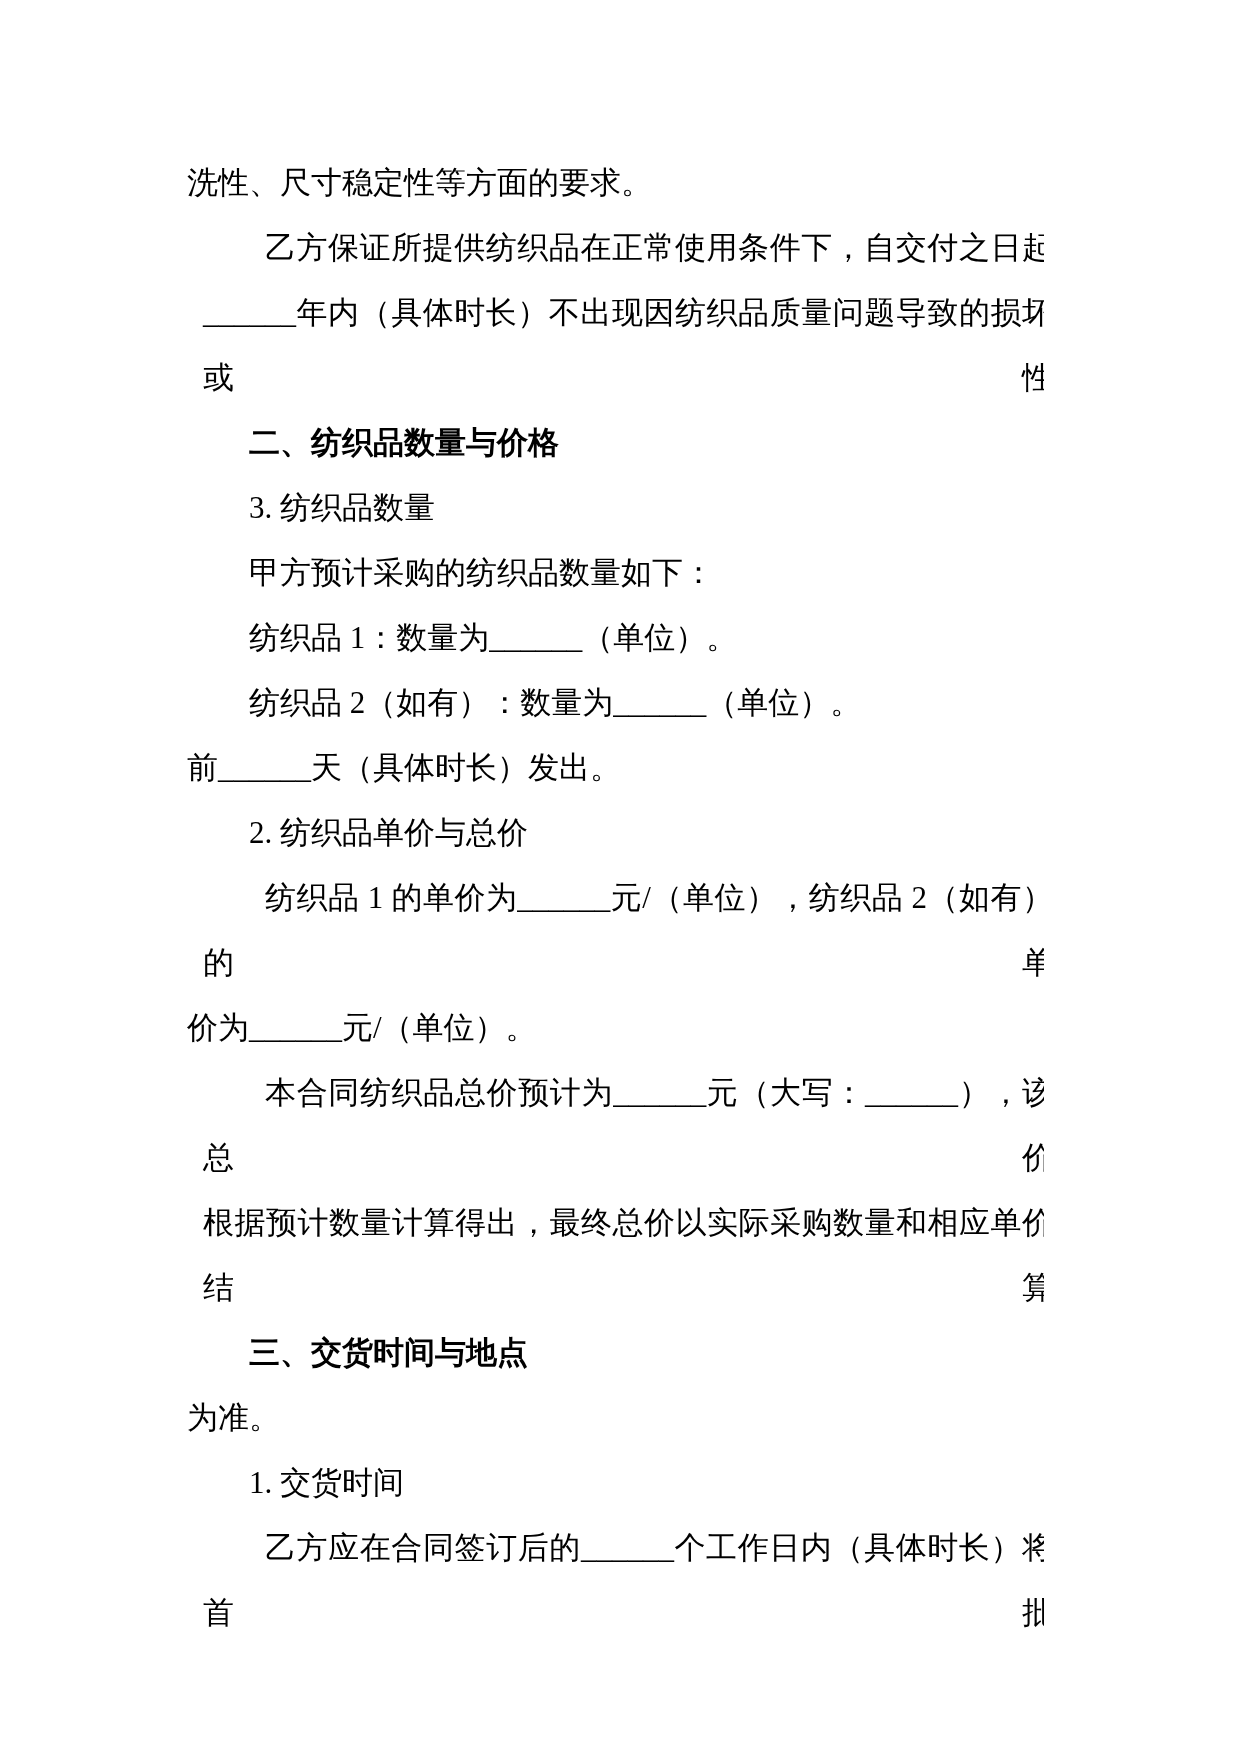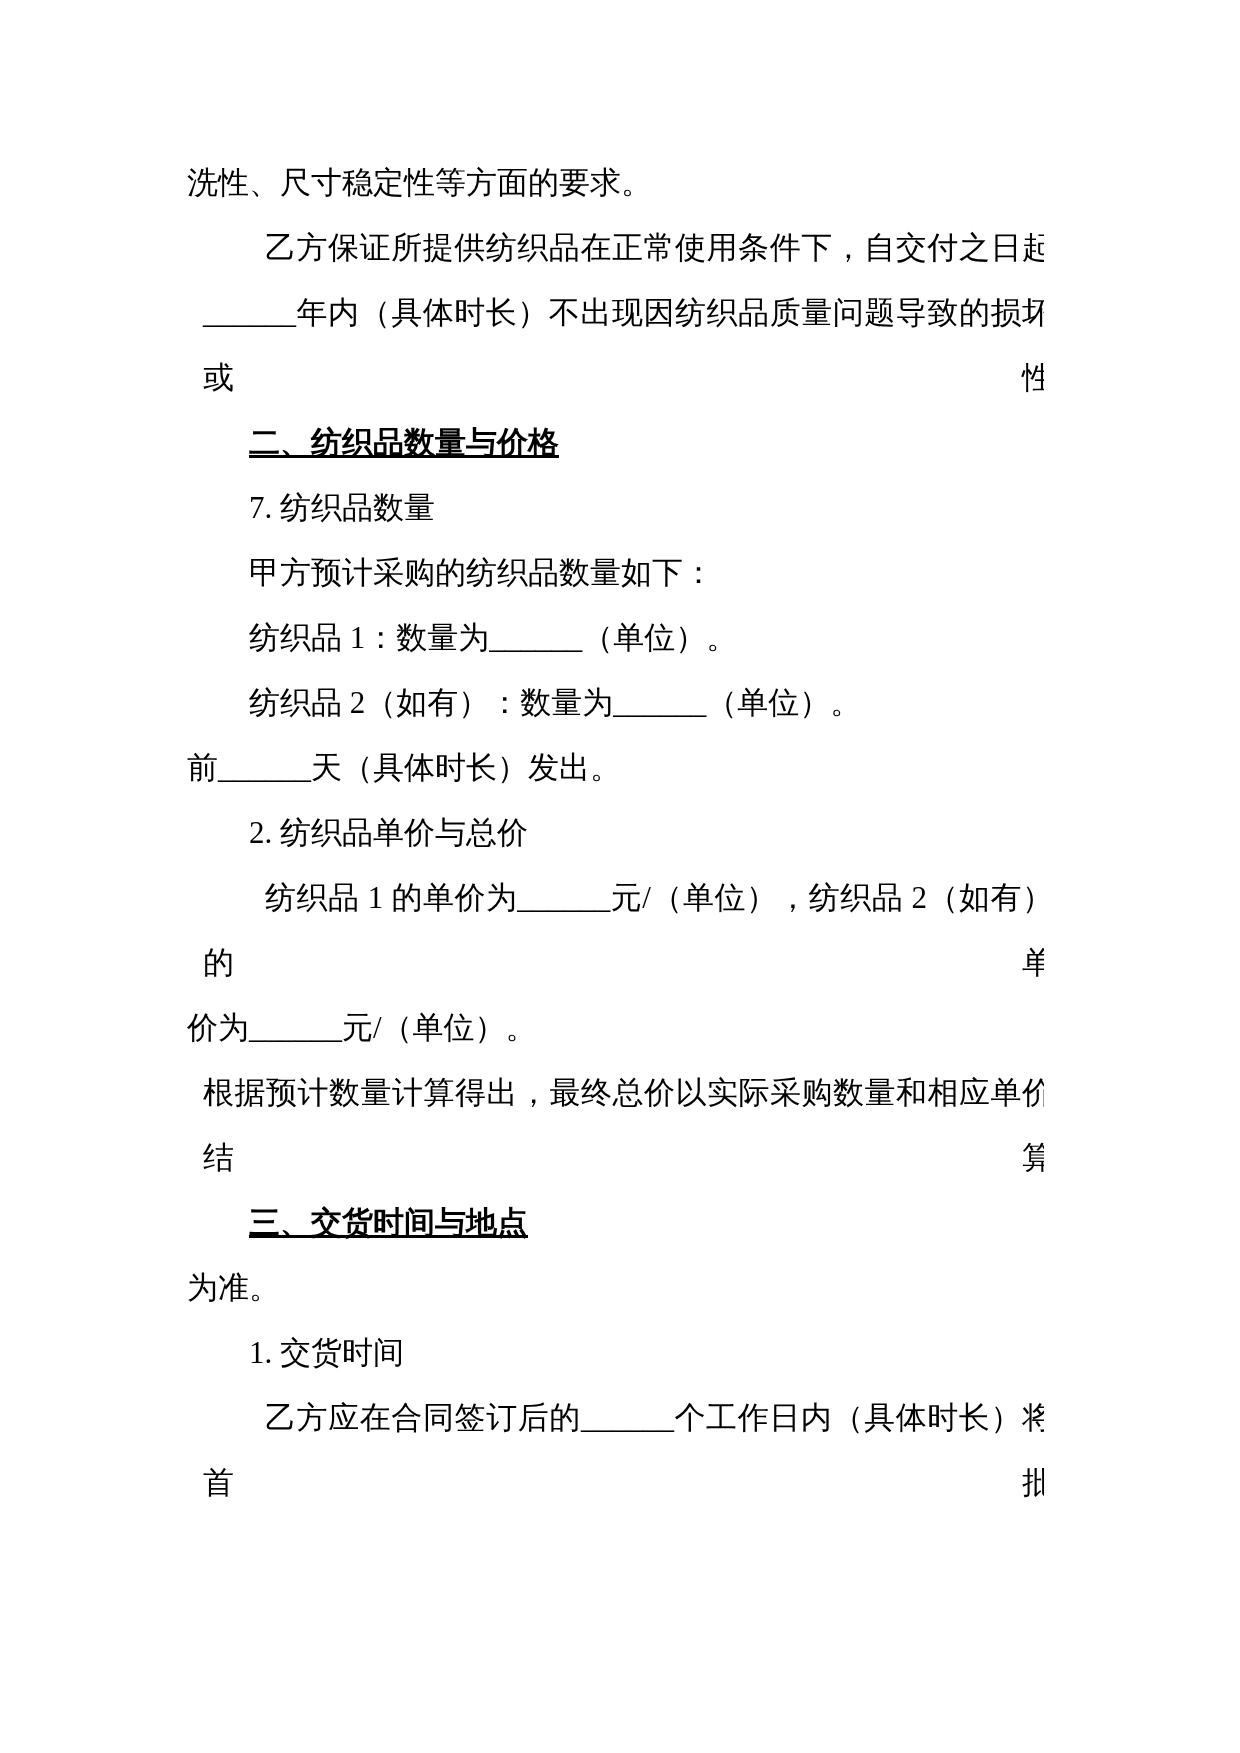--- a/index.html
+++ b/index.html
@@ -35,40 +35,40 @@
     text-align-last: justify;
     text-justify: auto;
     margin-left: 16px;
   }
   .line.indent {
     text-indent: 62px;
   }
   .line.heading {
     font-family: "Liberation Sans", "DejaVu Sans", sans-serif;
     font-weight: 700;
-    text-decoration: underline;
   }
 </style>
 </head>
 <body>
 
 <div class="page">
   <div class="content">
     <div class="line">洗性、尺寸稳定性等方面的要求。</div>
     <div class="line indent fill">乙方保证所提供纺织品在正常使用条件下，自交付之日起</div>
     <div class="line fill">______年内（具体时长）不出现因纺织品质量问题导致的损坏或性</div>
     <div class="line indent heading">二、纺织品数量与价格</div>
-    <div class="line indent">7. 纺织品数量</div>
+    <div class="line indent">3. 纺织品数量</div>
     <div class="line indent">甲方预计采购的纺织品数量如下：</div>
     <div class="line indent">纺织品 1：数量为______（单位）。</div>
     <div class="line indent">纺织品 2（如有）：数量为______（单位）。</div>
     <div class="line">前______天（具体时长）发出。</div>
     <div class="line indent">2. 纺织品单价与总价</div>
     <div class="line indent fill">纺织品 1 的单价为______元/（单位），纺织品 2（如有）的单</div>
     <div class="line">价为______元/（单位）。</div>
+    <div class="line indent fill">本合同纺织品总价预计为______元（大写：______），该总价</div>
     <div class="line fill">根据预计数量计算得出，最终总价以实际采购数量和相应单价结算</div>
     <div class="line indent heading">三、交货时间与地点</div>
     <div class="line">为准。</div>
     <div class="line indent">1. 交货时间</div>
     <div class="line indent fill">乙方应在合同签订后的______个工作日内（具体时长）将首批</div>
 
   </div>
 </div>
 
 </body></html>

